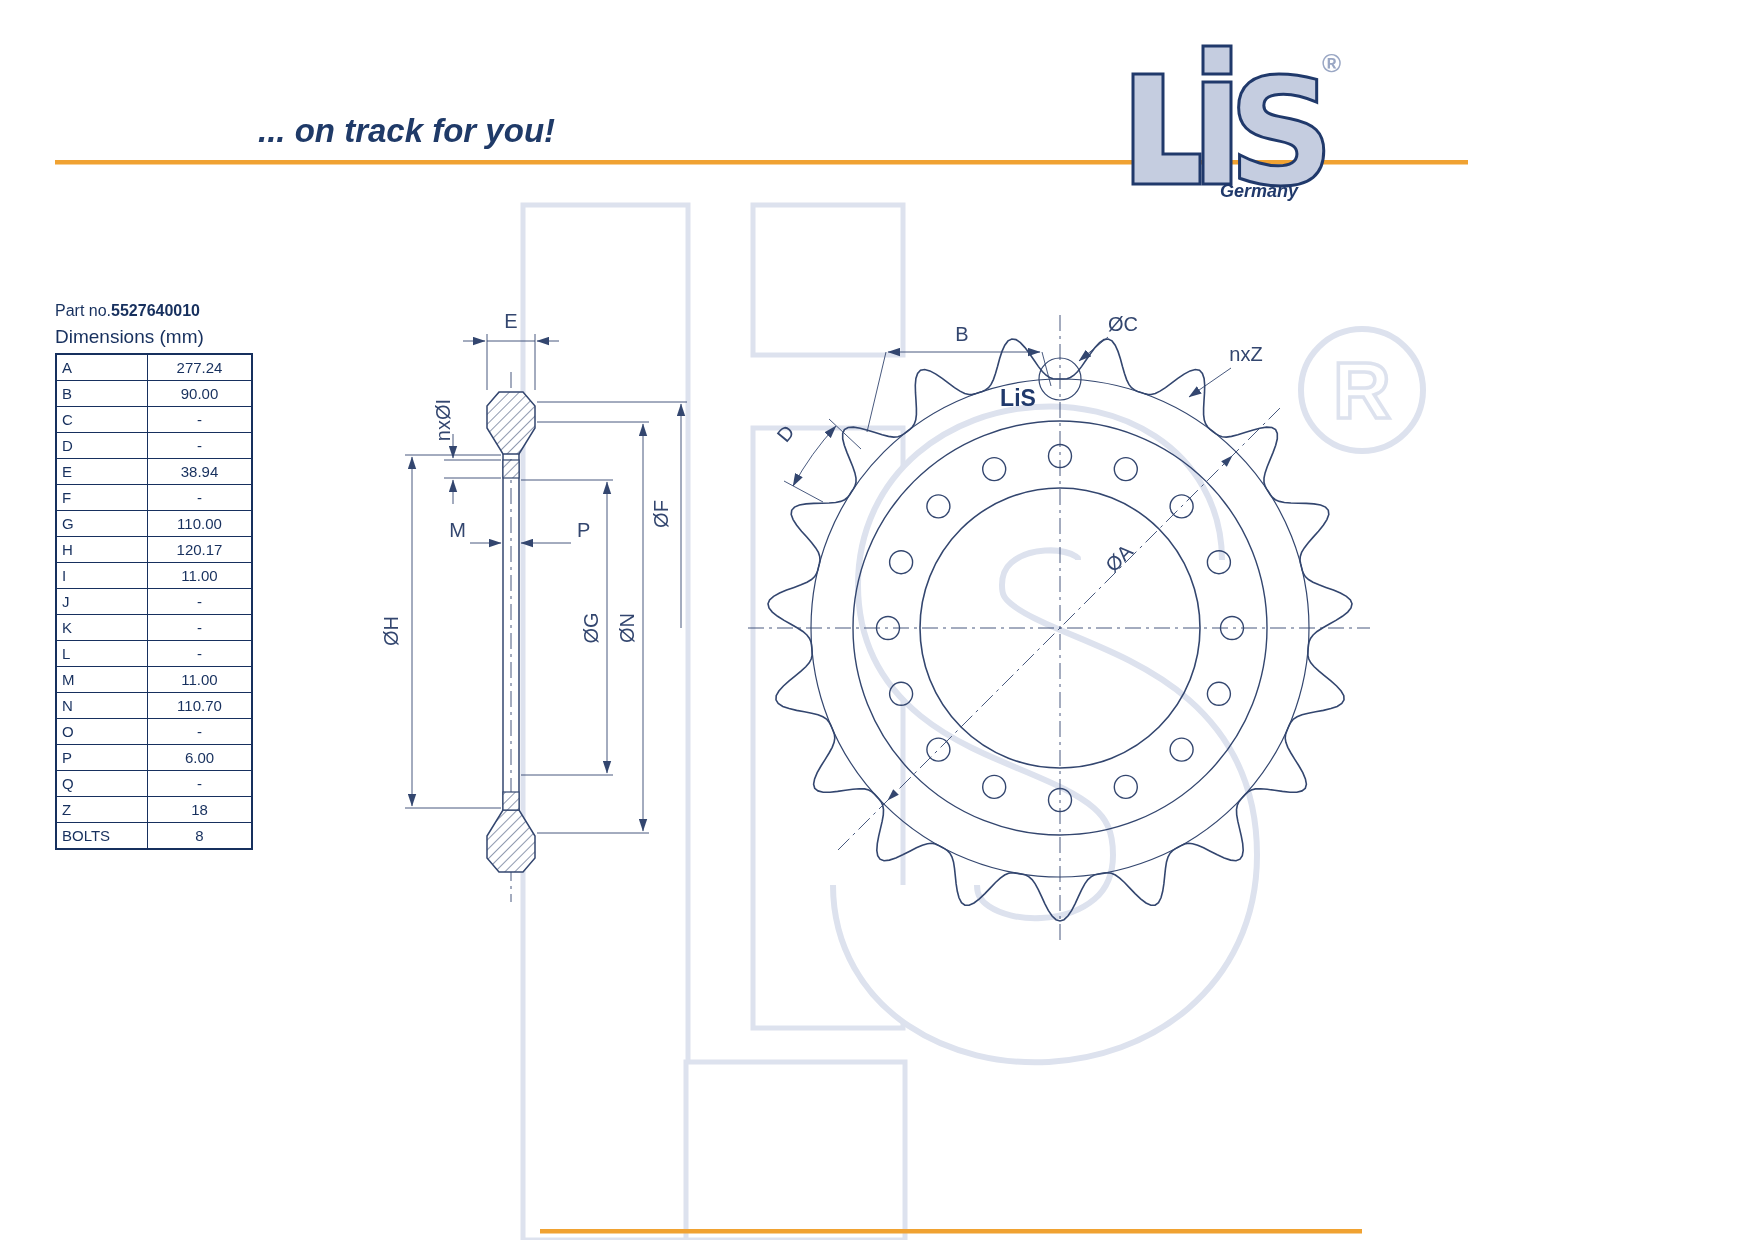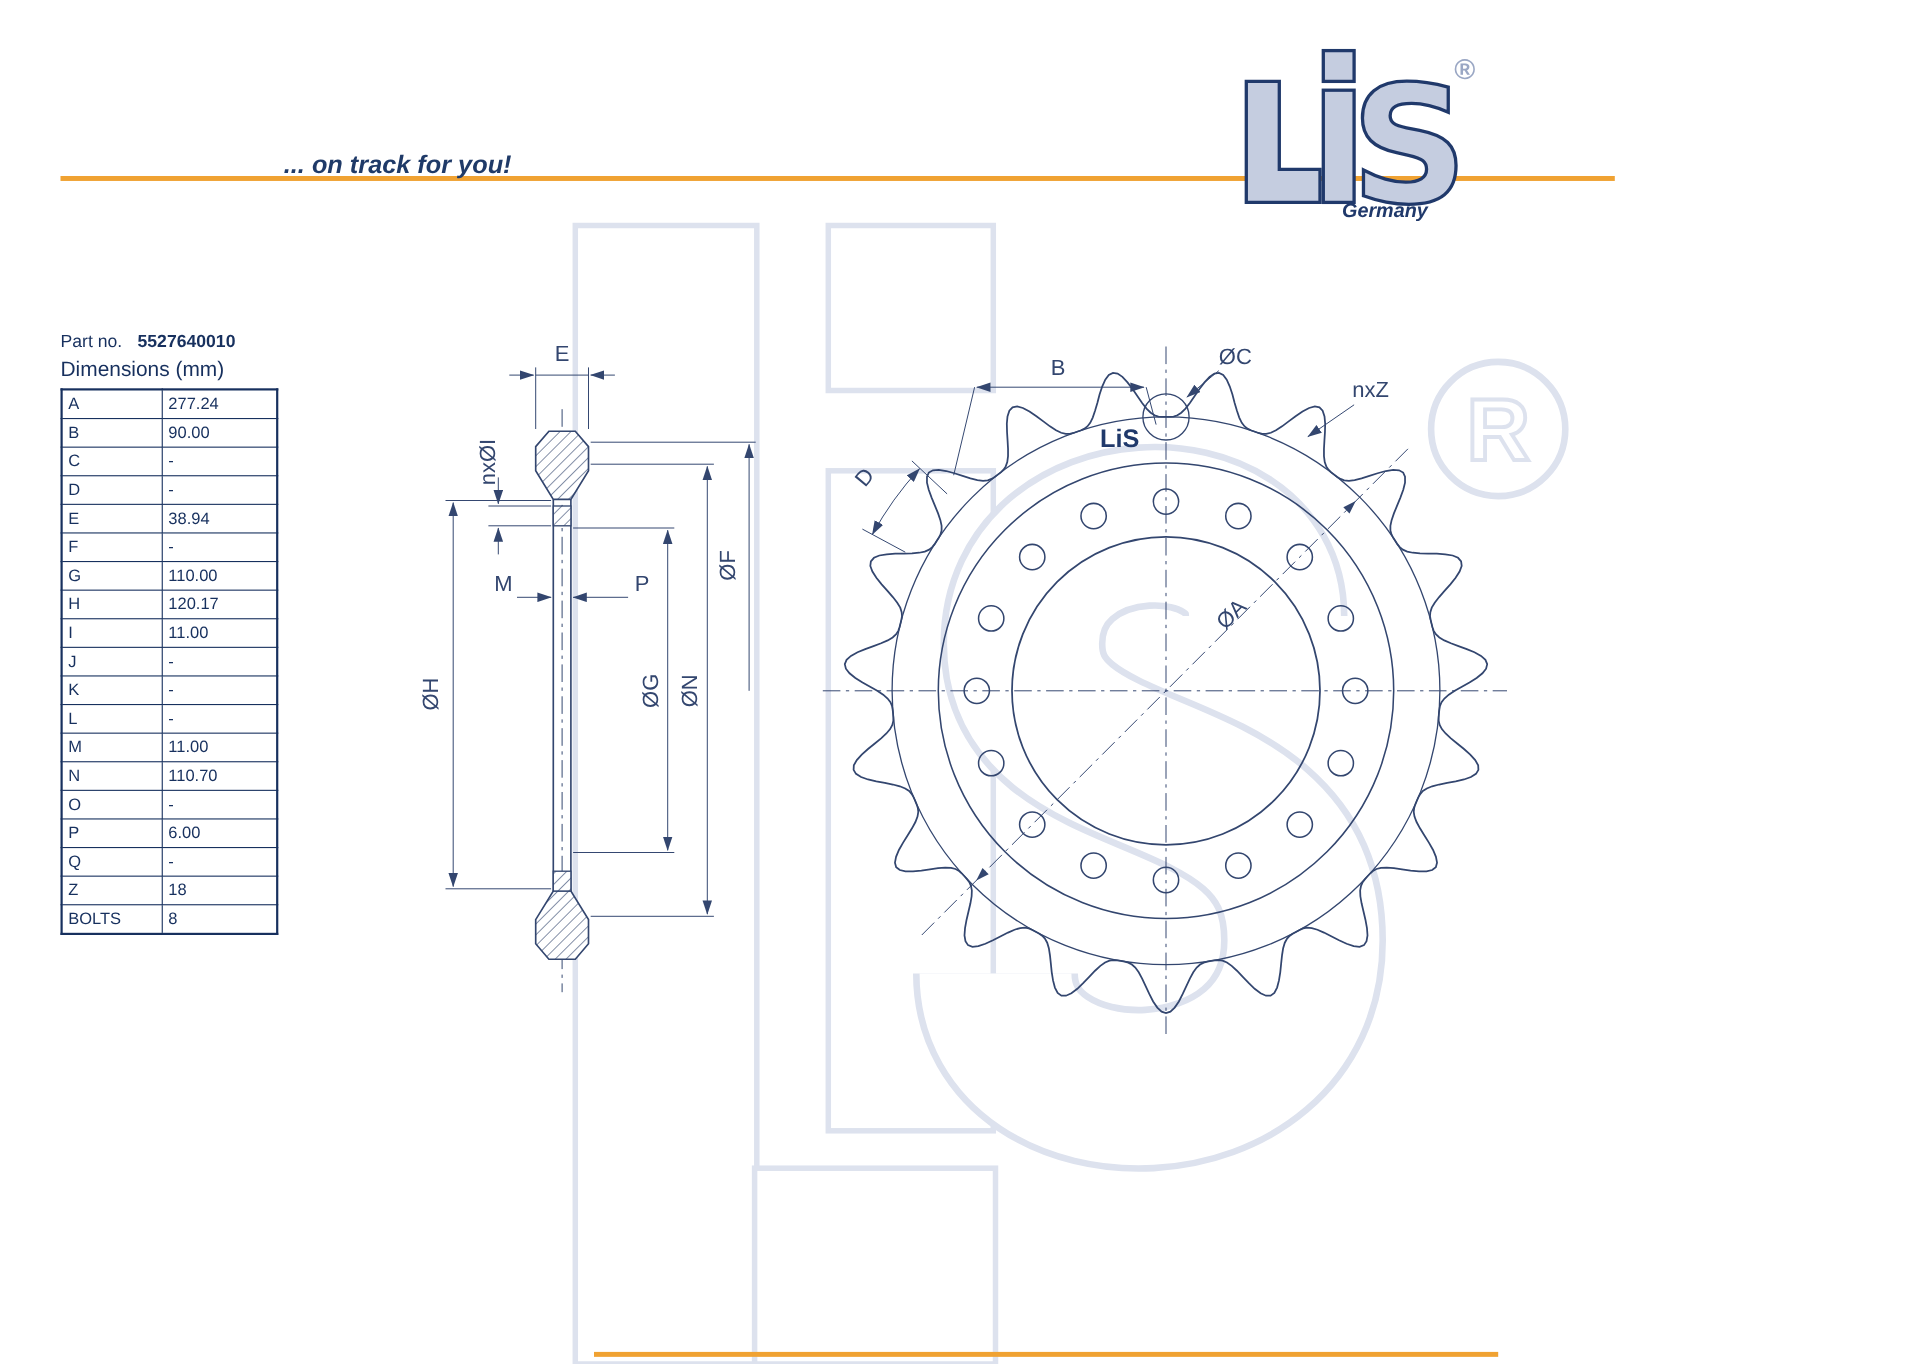--- a/index.html
+++ b/index.html
@@ -2,37 +2,37 @@
 <html><head>
 <meta charset="utf-8">
 <style>
   html,body{margin:0;padding:0;}
   body{
     width:1755px;height:1240px;position:relative;background:#ffffff;overflow:hidden;
     font-family:"Liberation Sans",sans-serif;
   }
   .page-svg{position:absolute;left:0;top:0;z-index:1;}
   .tagline{
-    position:absolute;left:258px;top:136px;z-index:3;
-    font-size:23px;font-weight:bold;font-style:italic;color:#1f3a68;
+    position:absolute;left:258px;top:112px;z-index:3;
+    font-size:33px;font-weight:bold;font-style:italic;color:#1f3a68;
   }
   .info-block{position:absolute;left:55px;top:302px;z-index:3;color:#17305e;width:220px;}
   .part-line{font-size:16px;margin-bottom:6px;}
-  .part-line .num{font-weight:bold;margin-left:14px;}
+  .part-line .num{font-weight:bold;margin-left:0;}
   .dims-line{font-size:19px;margin-bottom:5px;}
   table.dims{
     border-collapse:collapse;width:198px;
     border:2px solid #17305e;
     font-size:15px;color:#17305e;
   }
   table.dims td{
     border:1px solid #17305e;height:25px;padding:0 5px;line-height:25px;
   }
   table.dims td:first-child{width:80px;text-align:left;}
-  table.dims td:last-child{text-align:left;}
+  table.dims td:last-child{text-align:center;}
 </style>
 </head>
 <body>
 
 <div class="tagline">... on track for you!</div>
 
 <div class="info-block">
   <div class="part-line">
     <span>Part no.</span><span class="num">5527640010</span>
   </div>

